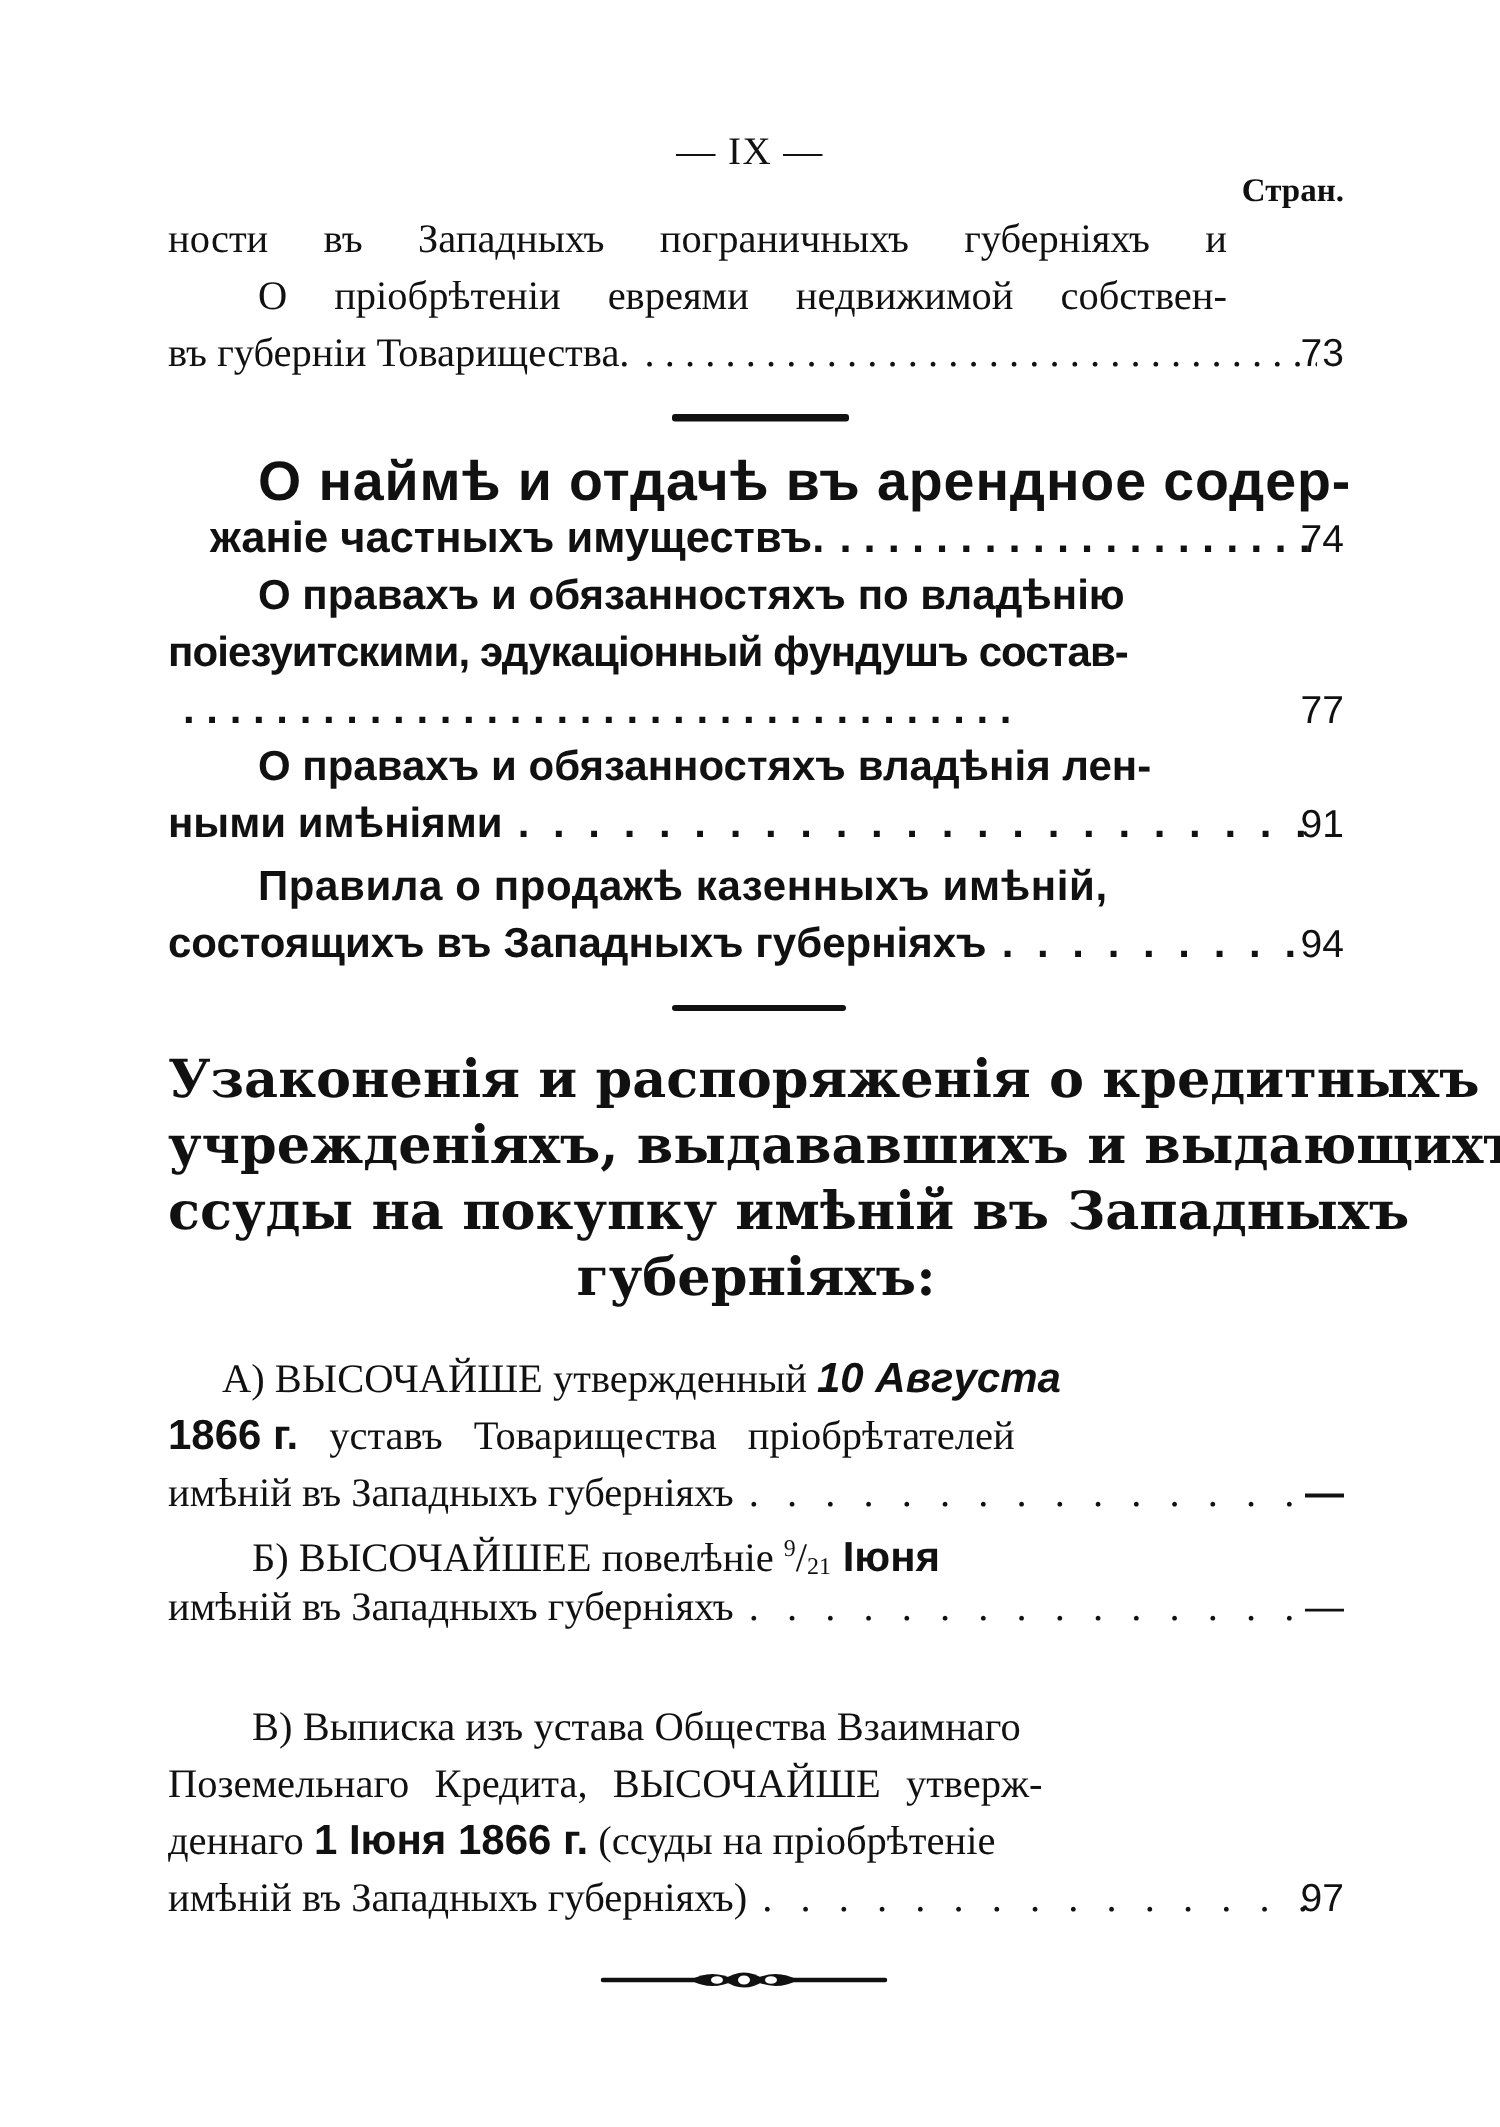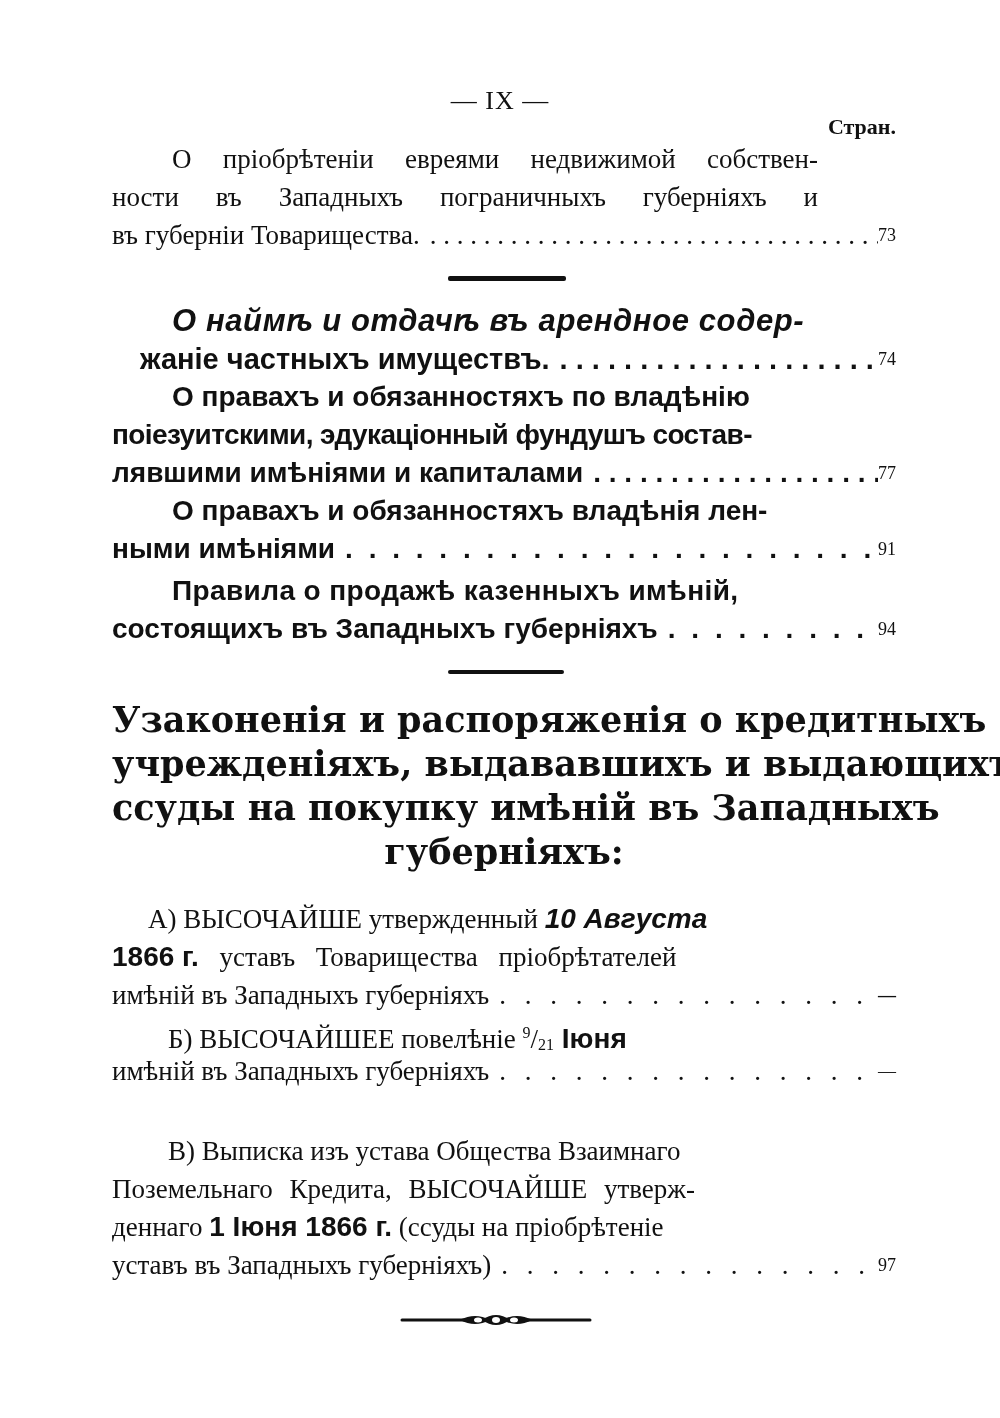--- a/index.html
+++ b/index.html
@@ -27,21 +27,21 @@
     .line.indent .txt { padding-left: 60px; }
     .line.just .txt { width: 706px; text-align: justify; text-align-last: justify; }
     .line .leaders {
       flex: 1 1 auto; overflow: hidden; letter-spacing: 0;
       padding-left: 10px; margin-right: 18px;
     }
     .line .page {
       position: absolute; right: 0; top: 0; width: 60px; text-align: right;
     }
     .serif-light { font-family: "Liberation Serif", serif; font-size: 27px; }
-    .page-num { font-family: Liberation Serif, serif; font-size: 18px; font-weight: normal; }
+    .page-num { font-family: Liberation Sans, sans-serif; font-size: 26px; font-weight: normal; }
     .heading {
       position: absolute; left: 112px; width: 784px;
       font-family: "DejaVu Serif", serif; font-weight: bold; font-size: 35px;
       line-height: 44px;
     }
     .heading .hl { display: block; text-align: justify; text-align-last: justify; white-space: nowrap; }
     .heading .hl.center { text-align: right; text-align-last: center; }
     .rule {
       position: absolute; height: 5px; background: #111;
       border-radius: 2px;
@@ -51,55 +51,54 @@
     sup.frac { font-size: 16px; vertical-align: 10px; }
     sub.frac { font-size: 16px; vertical-align: -2px; }
   </style>
 </head>
 <body>
 
 <div class="page-number">— IX —</div>
 <div class="col-label">Стран.</div>
 
 <div class="entry serif-light" style="top:140px;">
+  <div class="line just">
+      <span class="txt">ности въ Западныхъ пограничныхъ губерніяхъ и</span>
+    </div>
   <div class="line just indent">
       <span class="txt" style="width:646px">О пріобрѣтеніи евреями недвижимой собствен-</span>
-    </div>
-  <div class="line just">
-      <span class="txt">ности въ Западныхъ пограничныхъ губерніяхъ и</span>
     </div>
   <div class="line">
     <span class="txt">въ губерніи Товарищества.</span>
     <span class="leaders">. . . . . . . . . . . . . . . . . . . . . . . . . . . . . . . . . . . .</span>
     <span class="page page-num">73</span>
   </div>
 </div>
 
 <div class="rule" style="left:448px; top:276px; width:118px;"></div>
 
 <div class="entry" style="top:302px;">
   <div class="line indent">
-      <span class="txt b" style="font-size:31px; letter-spacing:0.6px;font-style:italic;">О наймѣ и отдачѣ въ арендное содер-</span>
+      <span class="txt b" style="font-size:37px; letter-spacing:0.6px;">О наймѣ и отдачѣ въ арендное содер-</span>
     </div>
   <div class="line">
     <span class="txt b" style="font-size:29px;margin-left:28px;">жаніе частныхъ имуществъ.</span>
     <span class="leaders b" style="font-size:29px;">. . . . . . . . . . . . . . . . . . . . . . . . . . . . . . . . . . . .</span>
     <span class="page page-num">74</span>
   </div>
 </div>
 
 <div class="entry" style="top:378px;">
   <div class="line indent">
       <span class="txt b" style="font-size:28px;">О правахъ и обязанностяхъ по владѣнію</span>
     </div>
   <div class="line">
       <span class="txt b" style="font-size:28px; letter-spacing:-0.6px;">поіезуитскими, эдукаціонный фундушъ состав-</span>
     </div>
   <div class="line">
-    <span class="txt b" style="font-size:28px;">лявшими имѣніями и капиталами</span>
     <span class="leaders b" style="font-size:28px;">. . . . . . . . . . . . . . . . . . . . . . . . . . . . . . . . . . . .</span>
     <span class="page page-num">77</span>
   </div>
 </div>
 
 <div class="entry" style="top:492px;">
   <div class="line indent">
       <span class="txt b" style="font-size:28px;">О правахъ и обязанностяхъ владѣнія лен-</span>
     </div>
   <div class="line">
@@ -164,21 +163,21 @@
   </div>
   <div class="line">
     <span style="word-spacing:10px;">Поземельнаго Кредита, ВЫСОЧАЙШЕ утверж-</span>
   </div>
   <div class="line">
     <span style="white-space:pre">деннаго </span>
     <span class="b" style="font-size:28px;">1 Іюня 1866 г.</span>
     <span style="white-space:pre"> (ссуды на пріобрѣтеніе</span>
   </div>
   <div class="line">
-    <span class="txt">уставъ въ Западныхъ губерніяхъ)</span>
+    <span class="txt">имѣній въ Западныхъ губерніяхъ)</span>
     <span class="leaders" style="letter-spacing:6px;">. . . . . . . . . . . . . . . . . . . . . . . . . . . . . . . . . . . .</span>
     <span class="page page-num">97</span>
   </div>
 </div>
 
 <svg class="ornament" viewBox="0 0 192 24">
   <line x1="2" y1="12" x2="190" y2="12" stroke="#111" stroke-width="3" stroke-linecap="round"></line>
   <path d="M60 12 Q75 4 90 12 Q75 20 60 12 Z" fill="#111"></path>
   <path d="M82 12 Q96 2 110 12 Q96 22 82 12 Z" fill="#111"></path>
   <path d="M102 12 Q117 4 132 12 Q117 20 102 12 Z" fill="#111"></path>

